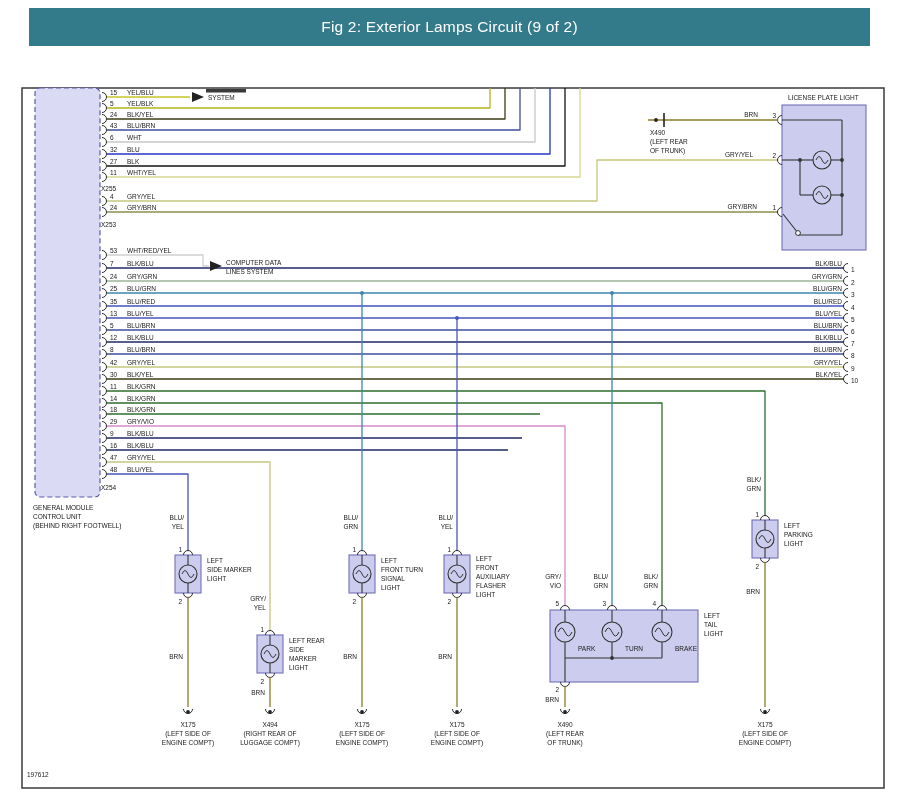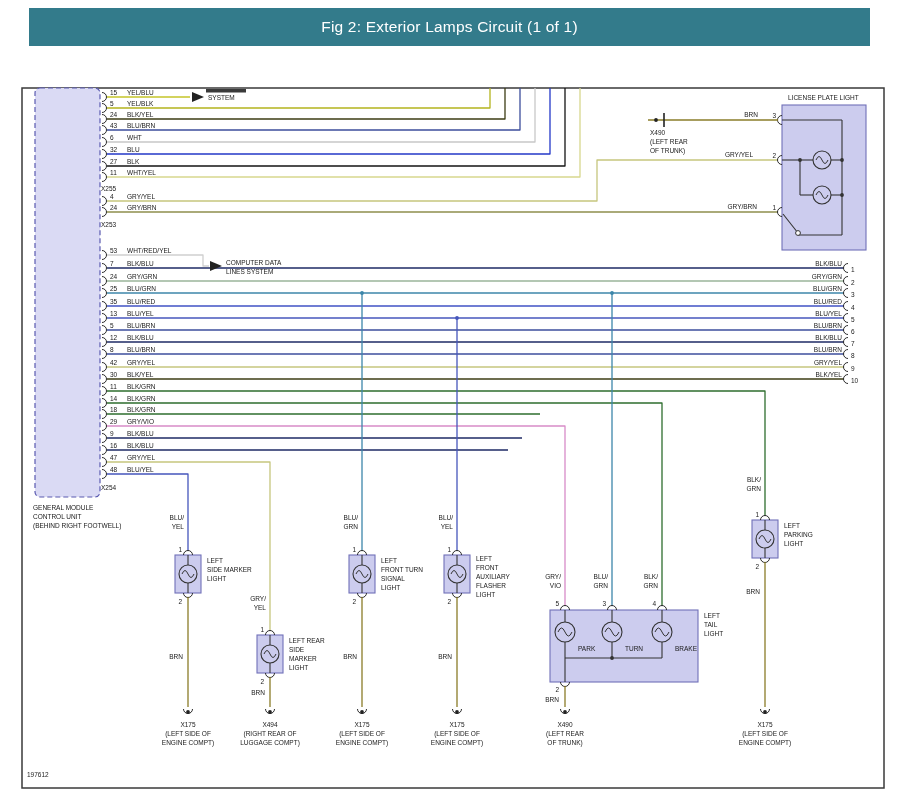--- a/index.html
+++ b/index.html
@@ -6,21 +6,21 @@
   body{width:899px;height:803px;position:relative;background:#ffffff;font-family:"Liberation Sans",sans-serif;overflow:hidden;}
   .titlebar{position:absolute;left:29px;top:8px;width:841px;height:38px;display:flex;align-items:center;justify-content:center;font-size:15.5px;letter-spacing:.2px;}
   svg{position:absolute;left:0;top:0;}
   svg text{font-family:"Liberation Sans",sans-serif;}
   .footer-code{position:absolute;left:27px;top:771px;font-size:6.5px;color:#222;}
 </style>
 </head>
 <body>
 
 <div class="titlebar" style="background: rgb(51, 123, 139); color: rgb(255, 255, 255);">
-  <span>Fig 2: Exterior Lamps Circuit (1 of 1)</span>
+  <span>Fig 2: Exterior Lamps Circuit (9 of 2)</span>
 </div>
 
 <svg width="899" height="803" viewBox="0 0 899 803">
     <rect x="22" y="88" width="862" height="700" fill="#ffffff" stroke="#3a3a3a" stroke-width="1.5"></rect>
     <rect x="35" y="88" width="65" height="409" rx="5" fill="#dadaf4" stroke="#5a5ab0" stroke-width="1.2" stroke-dasharray="5 3"></rect>
     <text x="33" y="510" font-size="6.5" fill="#191919" text-anchor="start">GENERAL MODULE</text>
     <text x="33" y="519" font-size="6.5" fill="#191919" text-anchor="start">CONTROL UNIT</text>
     <text x="33" y="528" font-size="6.5" fill="#191919" text-anchor="start">(BEHIND RIGHT FOOTWELL)</text>
     <text x="101" y="191" font-size="6.5" fill="#191919" text-anchor="start">X255</text>
     <text x="101" y="227" font-size="6.5" fill="#191919" text-anchor="start">X253</text>

